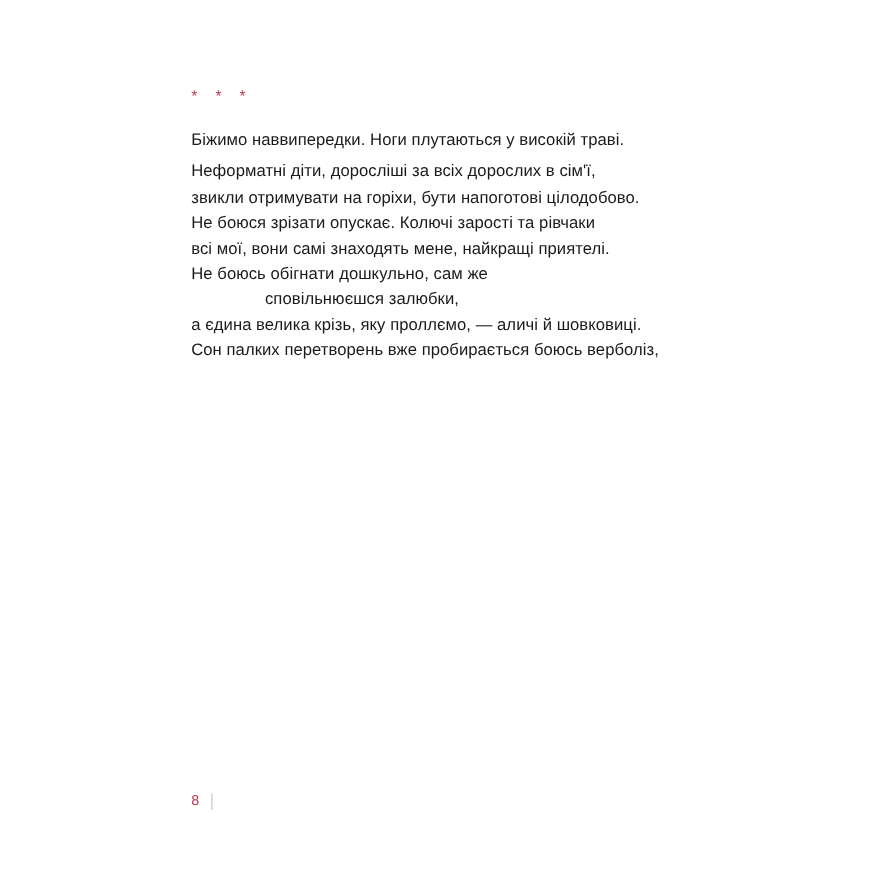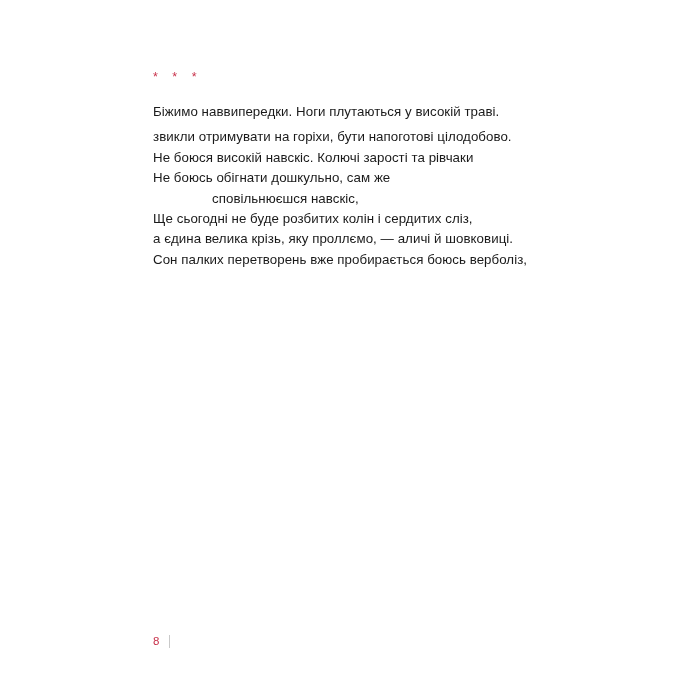--- a/index.html
+++ b/index.html
@@ -80,25 +80,26 @@
 
 <div class="page">
 
   <div class="poem-block">
     <div class="divider-asterisks">* * *</div>
     <div class="stanzas-container">
         <div class="stanza gap-after">
           <div class="verse-line">Біжимо наввипередки. Ноги плутаються у високій траві.</div>
         </div>
         <div class="stanza">
+          <div class="verse-line">Неформатні діти, доросліші за всіх дорослих в сім'ї,</div>
           <div class="verse-line">звикли отримувати на горіхи, бути напоготові цілодобово.</div>
-          <div class="verse-line">Не боюся високій навскіс. Колючі зарості та рівчаки</div>
+          <div class="verse-line">Не боюся зрізати опускає. Колючі зарості та рівчаки</div>
+          <div class="verse-line">всі мої, вони самі знаходять мене, найкращі приятелі.</div>
           <div class="verse-line">Не боюсь обігнати дошкульно, сам же</div>
-          <div class="verse-line indented">сповільнюєшся навскіс,</div>
-          <div class="verse-line">Ще сьогодні не буде розбитих колін і сердитих сліз,</div>
+          <div class="verse-line indented">сповільнюєшся залюбки,</div>
           <div class="verse-line">а єдина велика крізь, яку проллємо, — аличі й шовковиці.</div>
           <div class="verse-line">Сон палких перетворень вже пробирається боюсь верболіз,</div>
         </div>
       </div>
   </div>
 
   <div class="footer">
     <span class="page-number">8</span>
     <span class="footer-rule"></span>
   </div>

